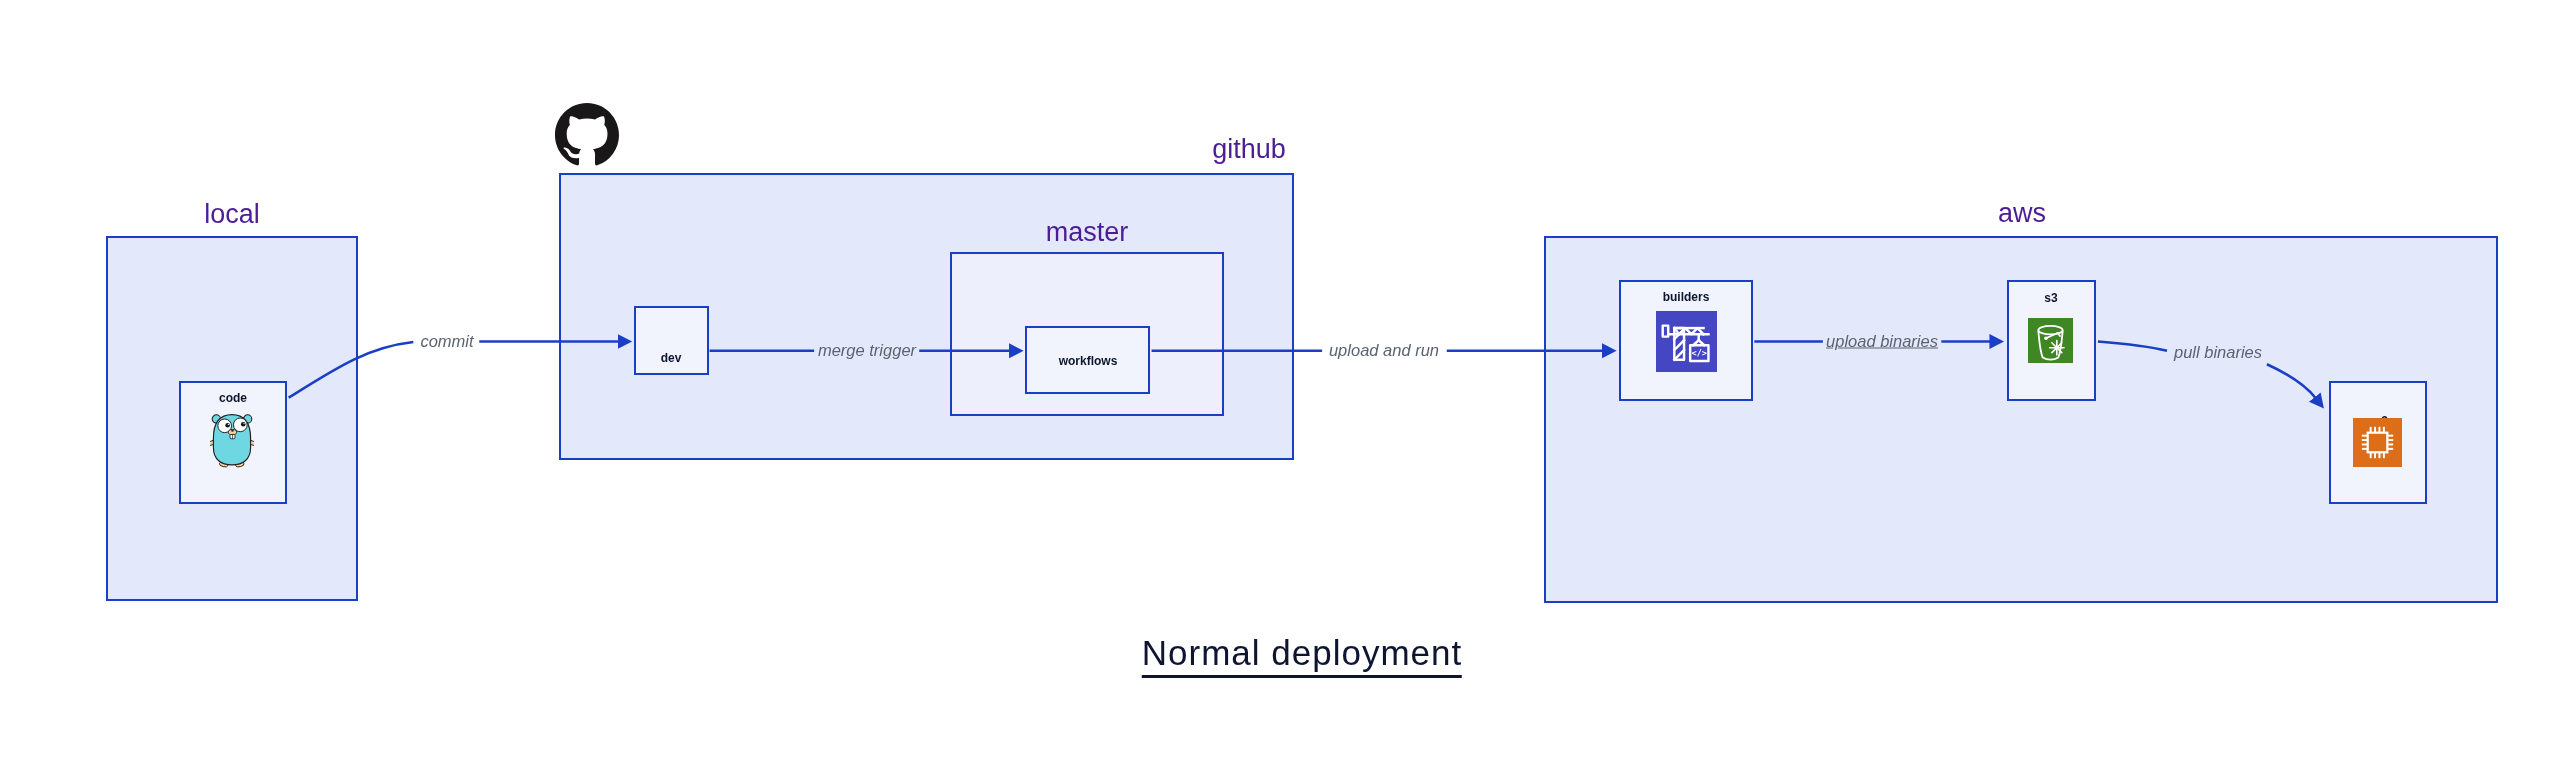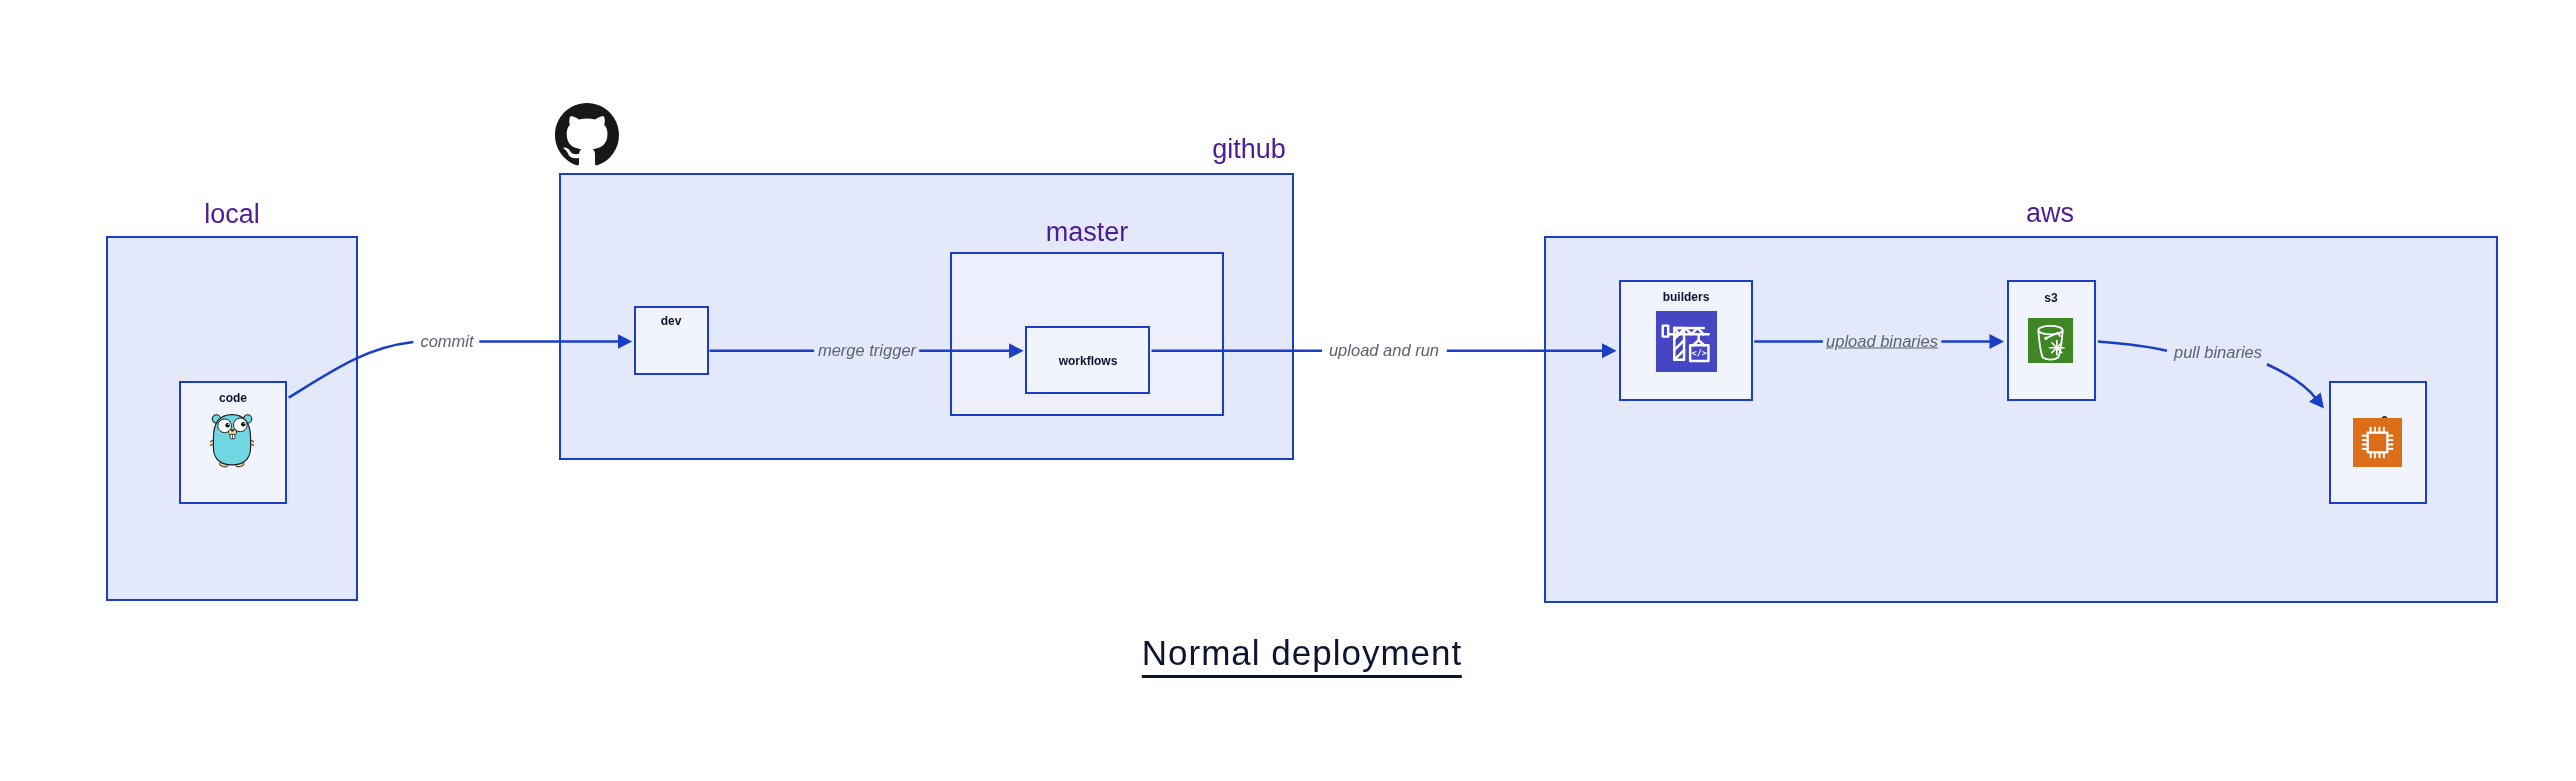--- a/index.html
+++ b/index.html
@@ -44,21 +44,21 @@
   <div class="group-label" style="left:1249px;top:149px;">github</div>
   <div class="group-box" style="left:559px;top:173px;width:735px;height:287px;"></div>
 
   <svg class="icon-tile" style="left:555px;top:103px;" width="64" height="64" viewBox="0 0 16 16" aria-hidden="true">
     <path fill="#191717" d="M8 0C3.58 0 0 3.58 0 8c0 3.54 2.29 6.53 5.47 7.59.4.07.55-.17.55-.38 0-.19-.01-.82-.01-1.49-2.01.37-2.53-.49-2.69-.94-.09-.23-.48-.94-.82-1.13-.28-.15-.68-.52-.01-.53.63-.01 1.08.58 1.23.82.72 1.21 1.87.87 2.33.66.07-.52.28-.87.51-1.07-1.78-.2-3.64-.89-3.64-3.95 0-.87.31-1.59.82-2.15-.08-.2-.36-1.02.08-2.12 0 0 .67-.21 2.2.82.64-.18 1.32-.27 2-.27s1.36.09 2 .27c1.53-1.04 2.2-.82 2.2-.82.44 1.1.16 1.92.08 2.12.51.56.82 1.27.82 2.15 0 3.07-1.87 3.75-3.65 3.95.29.25.54.73.54 1.48 0 1.07-.01 1.93-.01 2.2 0 .21.15.46.55.38A8.013 8.013 0 0 0 16 8c0-4.42-3.58-8-8-8z"></path>
   </svg>
 
   <div class="group-label" style="left:1087px;top:232px;text-align:center;">master</div>
   <div class="group-box master" style="left:950px;top:252px;width:274px;height:164px;"></div>
 
-  <div class="group-label" style="left:2022px;top:213px;margin-left:28px;">aws</div>
+  <div class="group-label" style="left:2022px;top:213px;">aws</div>
   <div class="group-box" style="left:1544px;top:236px;width:954px;height:367px;"></div>
 
   <div class="node-box" style="left:179px;top:381px;width:108px;height:123px;"></div>
   <div class="node-label" style="left:233px;top:398px;">code</div>
   <svg class="icon-tile" style="left:210px;top:412px;" width="44" height="56" viewBox="0 0 90 112" aria-hidden="true">
     <circle cx="13" cy="13" r="8.5" fill="#6fd7e2" stroke="#222" stroke-width="2.2"></circle>
     <circle cx="77" cy="13" r="8.5" fill="#6fd7e2" stroke="#222" stroke-width="2.2"></circle>
     <ellipse cx="3.5" cy="62" rx="7" ry="4" fill="#f6d2a2" stroke="#222" stroke-width="1.8" transform="rotate(-28 3.5 62)"></ellipse>
     <ellipse cx="86.5" cy="62" rx="7" ry="4" fill="#f6d2a2" stroke="#222" stroke-width="1.8" transform="rotate(28 86.5 62)"></ellipse>
     <ellipse cx="28" cy="106" rx="9" ry="4.6" fill="#f6d2a2" stroke="#222" stroke-width="1.8" transform="rotate(14 28 106)"></ellipse>
@@ -70,21 +70,21 @@
     <circle cx="68" cy="24" r="4.6" fill="#111"></circle>
     <circle cx="37.6" cy="24.4" r="1.4" fill="#fff"></circle>
     <circle cx="69.6" cy="22.4" r="1.4" fill="#fff"></circle>
     <ellipse cx="46" cy="40" rx="8.5" ry="5.5" fill="#f6d2a2" stroke="#222" stroke-width="1.8"></ellipse>
     <ellipse cx="46" cy="37.2" rx="3" ry="2" fill="#403232"></ellipse>
     <rect x="41" y="44.5" width="10" height="9" rx="2" fill="#ffffff" stroke="#222" stroke-width="1.8"></rect>
     <line x1="46" y1="44.5" x2="46" y2="53.5" stroke="#222" stroke-width="1.4"></line>
   </svg>
 
   <div class="node-box" style="left:634px;top:306px;width:75px;height:69px;"></div>
-  <div class="node-label" style="left:671px;top:321px;">dev</div>
+  <div class="node-label" style="left:671px;top:358px;">dev</div>
 
   <div class="node-box" style="left:1025px;top:326px;width:125px;height:68px;"></div>
   <div class="node-label" style="left:1088px;top:361px;">workflows</div>
 
   <div class="node-box" style="left:1619px;top:280px;width:134px;height:121px;"></div>
   <div class="node-label" style="left:1686px;top:297px;">builders</div>
   <svg class="icon-tile" style="left:1656px;top:311px;" width="61" height="61" viewBox="0 0 100 100" aria-hidden="true">
     <rect x="0" y="0" width="100" height="100" fill="#4446c4"></rect>
     <g stroke="#ffffff" stroke-width="4" fill="none" stroke-linejoin="round" stroke-linecap="square">
       <rect x="11" y="24" width="9" height="18"></rect>

